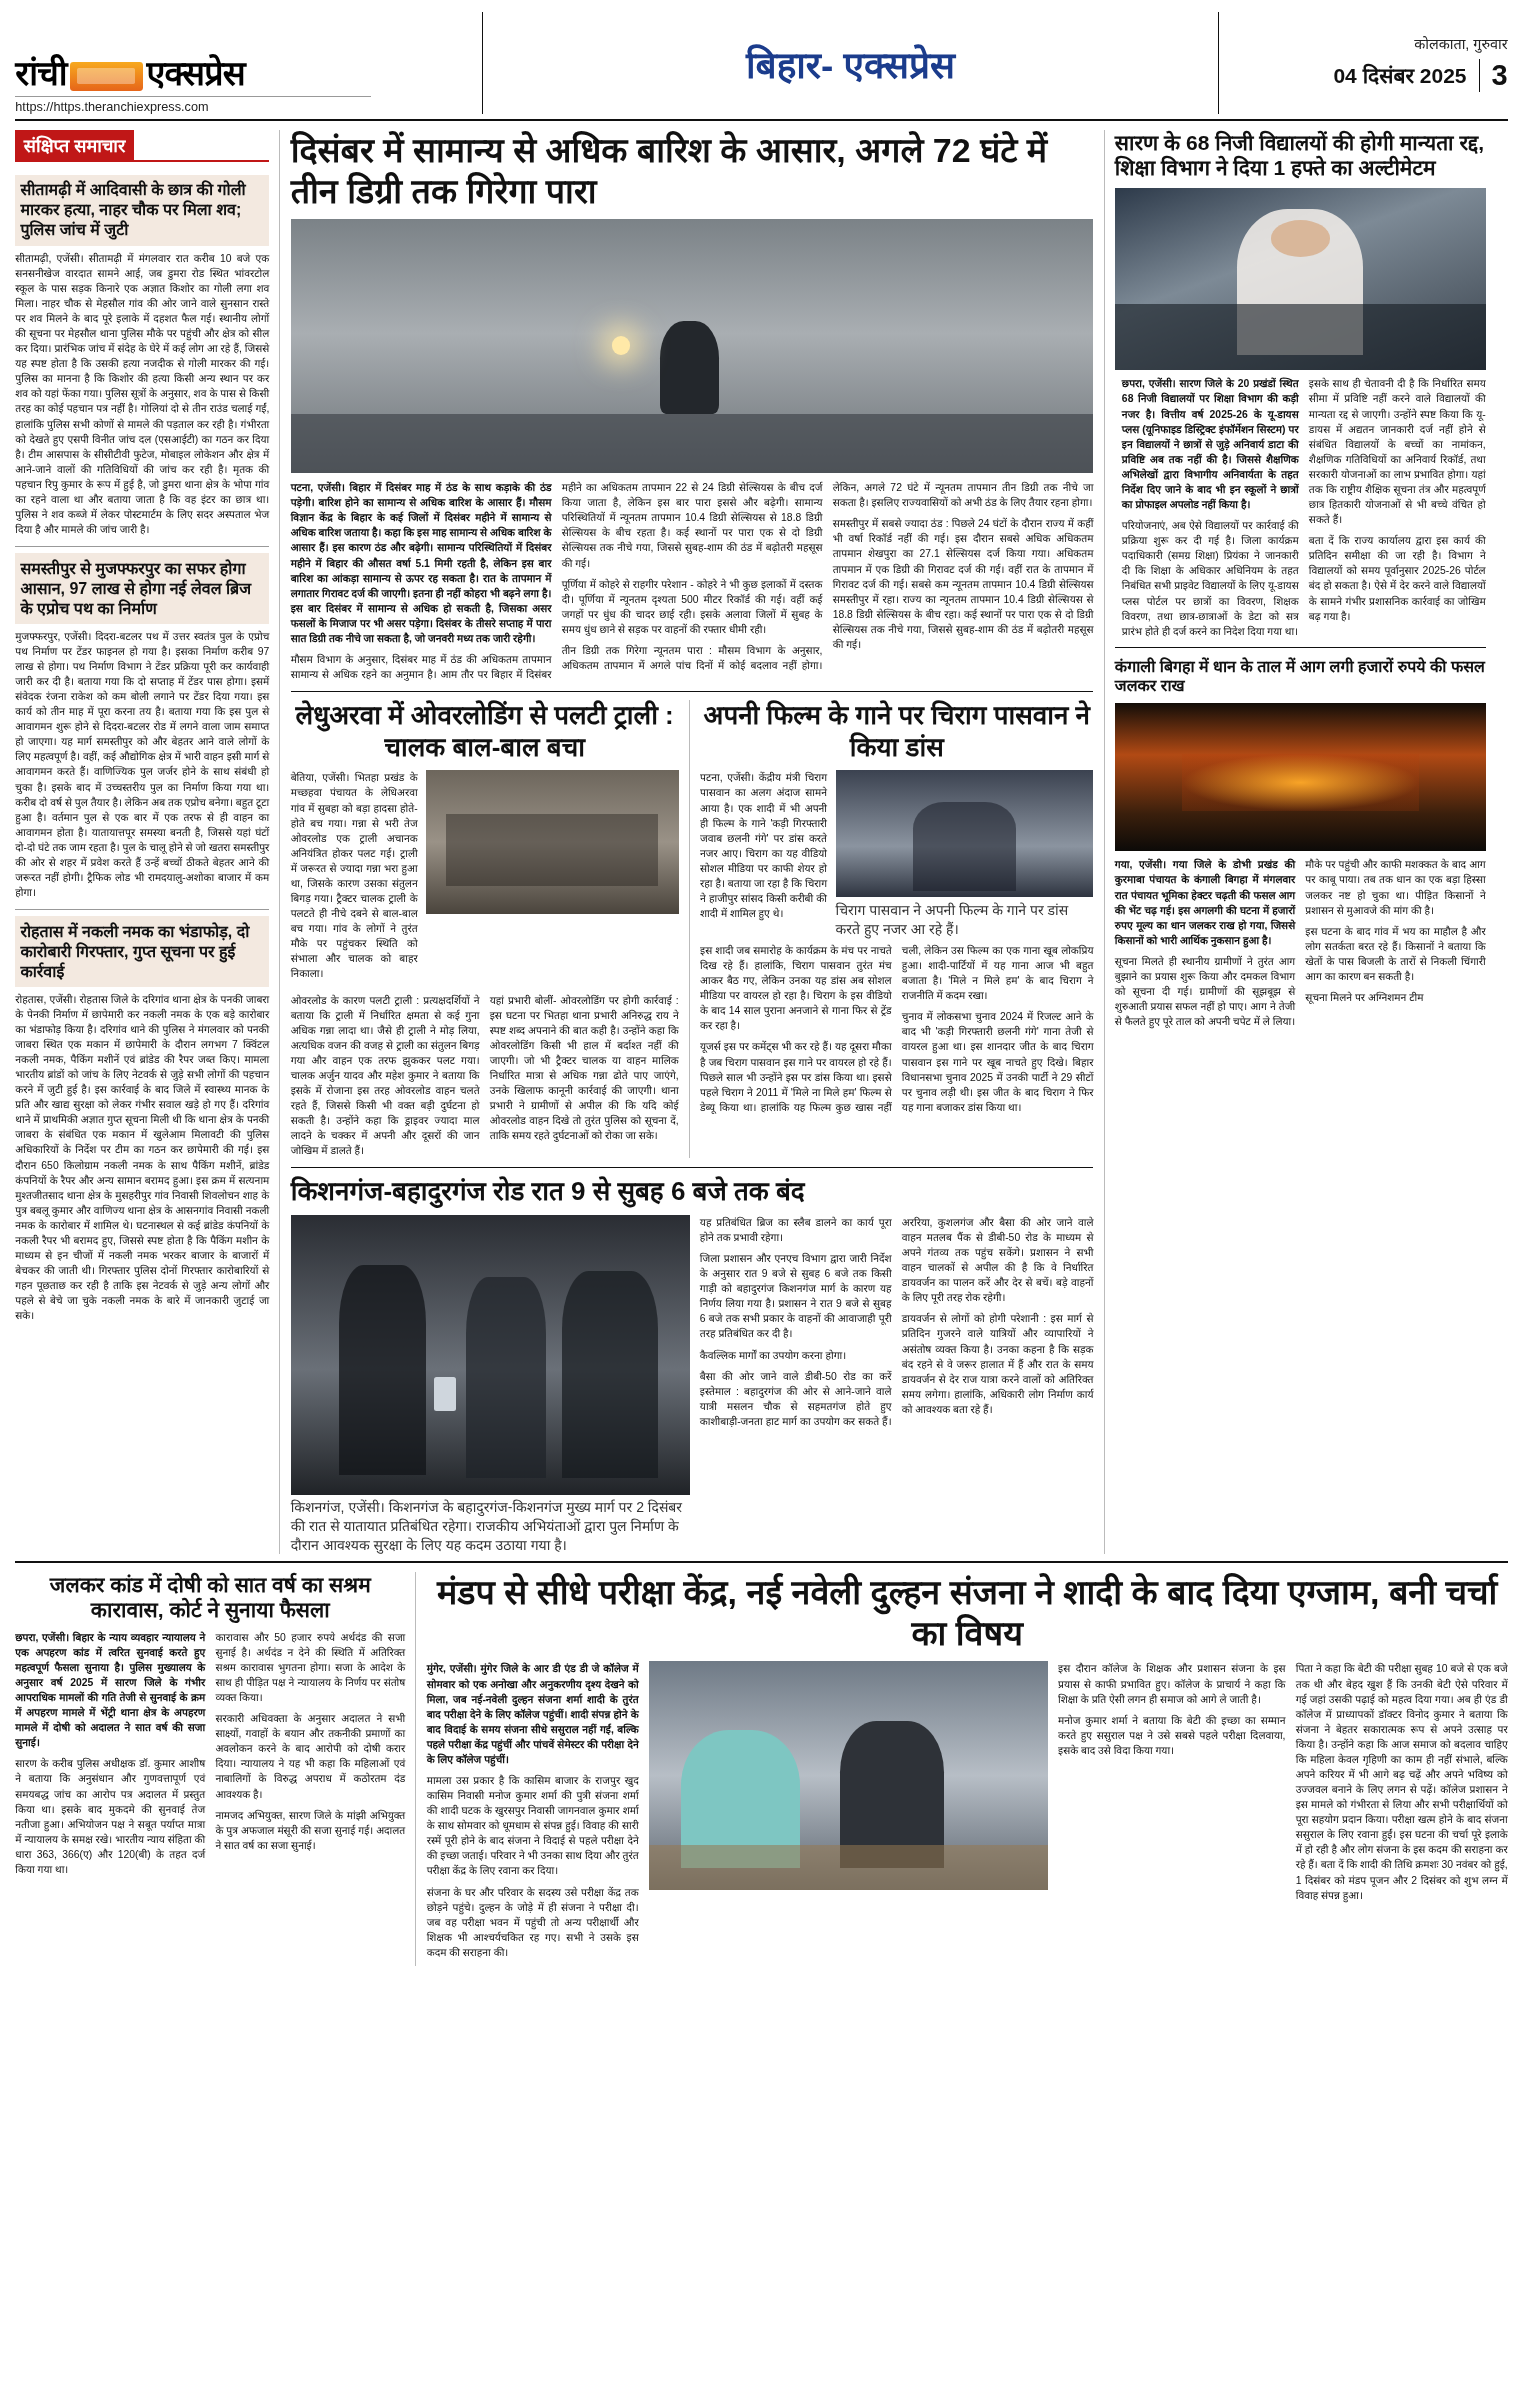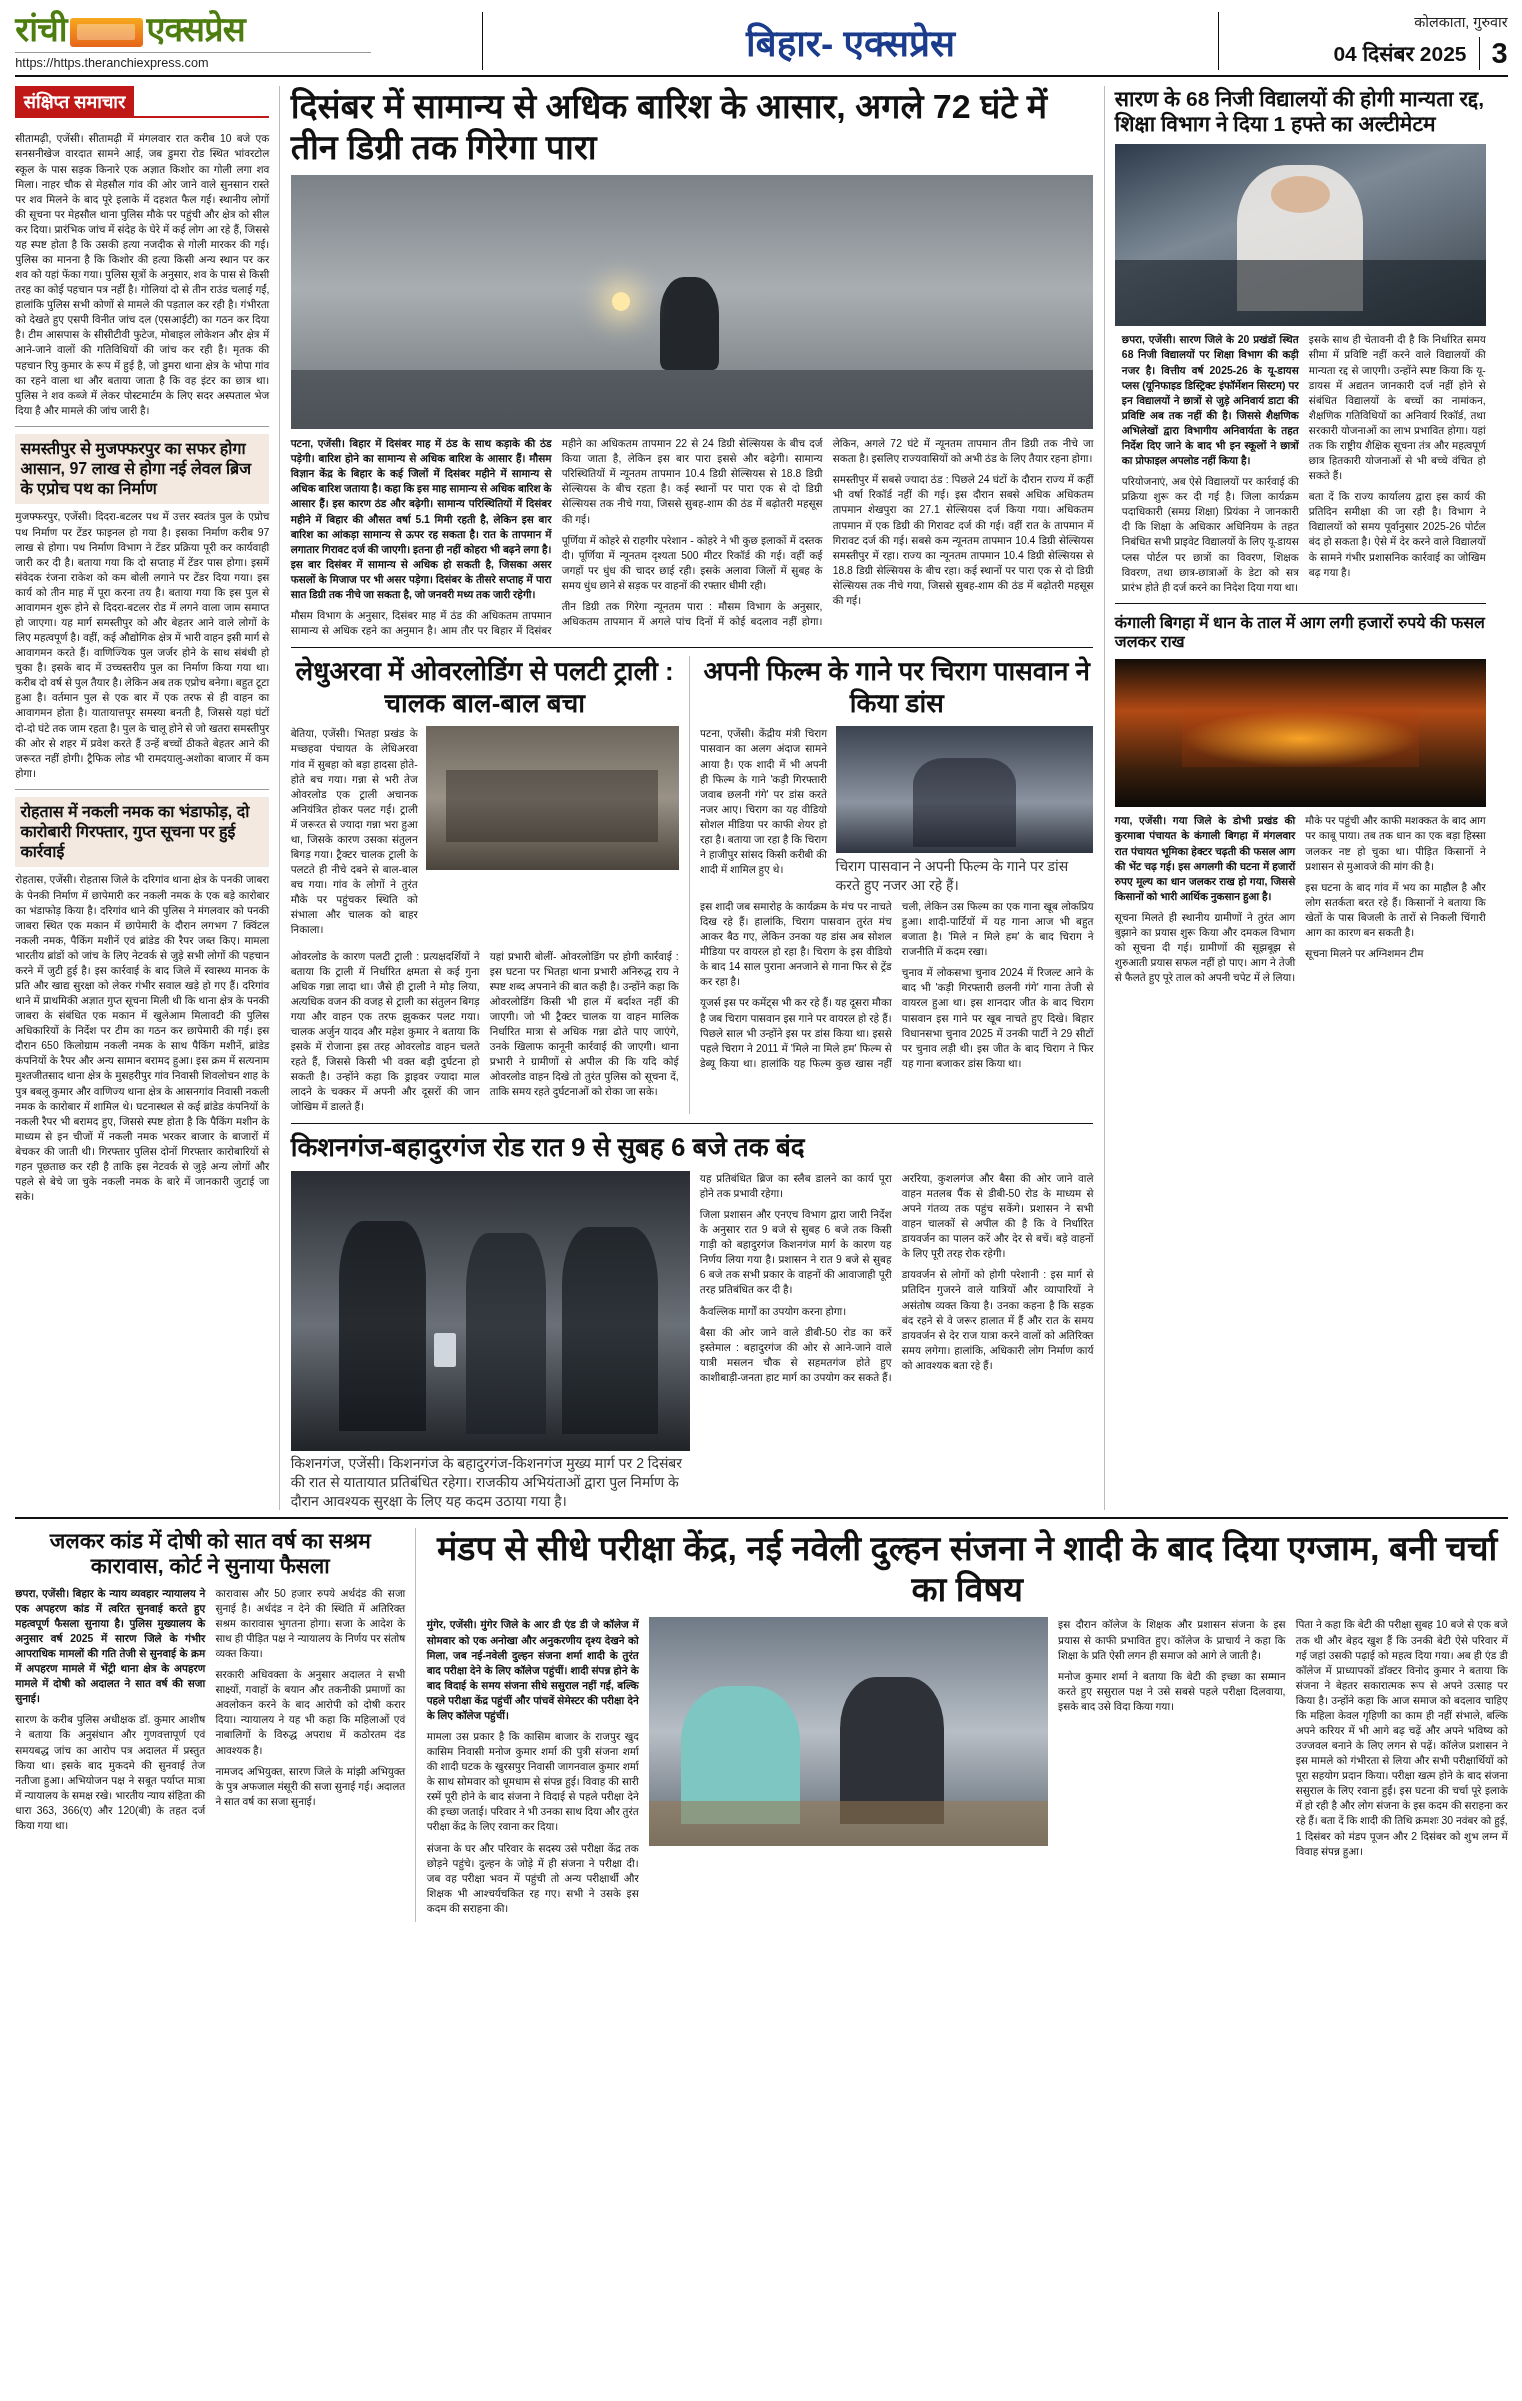--- a/index.html
+++ b/index.html
@@ -8,21 +8,21 @@
     width:1523px; height:2401px;
     background:#ffffff;
     font-family:"Liberation Sans", sans-serif;
     color:#111;
   }
   .page { width:1523px; height:2401px; padding:12px 15.3px; position:relative; }
 
   
   .masthead { display:flex; align-items:stretch; border-bottom:2.5px solid #111; padding-bottom:5.1px; }
   .mh-left { width:458px; }
-  .mh-logo { font-size:34px; font-weight:bold; color:#4d7c0f; letter-spacing:-0.8px; line-height:1; }
+  .mh-logo { font-size:34px; font-weight:bold; color:#000000; letter-spacing:-0.8px; line-height:1;margin-top:44px; }
   .mh-logo .sun { display:inline-block; width:73px; height:29px; background:linear-gradient(180deg,#f7a91e,#e6651a); border-radius:3.4px; vertical-align:middle; margin:0 3.4px; position:relative; }
   .mh-logo .sun:after{content:"";position:absolute;left:6.8px;top:6.8px;width:58px;height:15.3px;background:rgba(255,255,255,.35);border-radius:1.7px;}
   .mh-url { margin-top:5.1px; font-size:12.7px; color:#222; border-top:0.8px solid #999; padding-top:3.4px; width:356px;}
   .mh-center { flex:1; display:flex; align-items:center; justify-content:center; border-left:1.7px solid #111; border-right:1.7px solid #111; margin:0 8.5px;}
   .mh-title { font-size:37px; font-weight:bold; color:#1b3c8c; }
   .mh-right { width:280px; text-align:right; display:flex; flex-direction:column; justify-content:center; align-items:flex-end;}
   .mh-place { font-size:14.4px; color:#222; }
   .mh-date-row { display:flex; align-items:center; gap:12px; margin-top:5.1px;}
   .mh-date { font-size:21px; font-weight:bold;margin-left:38px;}
   .mh-pageno { font-size:29px; font-weight:bold; border-left:1.7px solid #111; padding-left:12px; }
@@ -95,20 +95,21 @@
   </div>
 
   <div class="body-grid">
 
     <div class="col-left">
       <div class="sb-head-wrap">
         <div class="sb-head">संक्षिप्त समाचार</div>
       </div>
 
       <div class="sb-item">
+        <div class="sb-title">सीतामढ़ी में आदिवासी के छात्र की गोली मारकर हत्या, नाहर चौक पर मिला शव; पुलिस जांच में जुटी</div>
         <p class="txt">सीतामढ़ी, एजेंसी। सीतामढ़ी में मंगलवार रात करीब 10 बजे एक सनसनीखेज वारदात सामने आई, जब डुमरा रोड स्थित भांवरटोल स्कूल के पास सड़क किनारे एक अज्ञात किशोर का गोली लगा शव मिला। नाहर चौक से मेहसौल गांव की ओर जाने वाले सुनसान रास्ते पर शव मिलने के बाद पूरे इलाके में दहशत फैल गई। स्थानीय लोगों की सूचना पर मेहसौल थाना पुलिस मौके पर पहुंची और क्षेत्र को सील कर दिया। प्रारंभिक जांच में संदेह के घेरे में कई लोग आ रहे हैं, जिससे यह स्पष्ट होता है कि उसकी हत्या नजदीक से गोली मारकर की गई। पुलिस का मानना है कि किशोर की हत्या किसी अन्य स्थान पर कर शव को यहां फेंका गया। पुलिस सूत्रों के अनुसार, शव के पास से किसी तरह का कोई पहचान पत्र नहीं है। गोलियां दो से तीन राउंड चलाई गईं, हालांकि पुलिस सभी कोणों से मामले की पड़ताल कर रही है। गंभीरता को देखते हुए एसपी विनीत जांच दल (एसआईटी) का गठन कर दिया है। टीम आसपास के सीसीटीवी फुटेज, मोबाइल लोकेशन और क्षेत्र में आने-जाने वालों की गतिविधियों की जांच कर रही है। मृतक की पहचान रिपु कुमार के रूप में हुई है, जो डुमरा थाना क्षेत्र के भोपा गांव का रहने वाला था और बताया जाता है कि वह इंटर का छात्र था। पुलिस ने शव कब्जे में लेकर पोस्टमार्टम के लिए सदर अस्पताल भेज दिया है और मामले की जांच जारी है।</p>
       </div>
       <div class="sep-thin"></div>
 
       <div class="sb-item">
         <div class="sb-title">समस्तीपुर से मुजफ्फरपुर का सफर होगा आसान, 97 लाख से होगा नई लेवल ब्रिज के एप्रोच पथ का निर्माण</div>
         <p class="txt">मुजफ्फरपुर, एजेंसी। दिदरा-बटलर पथ में उत्तर स्वतंत्र पुल के एप्रोच पथ निर्माण पर टेंडर फाइनल हो गया है। इसका निर्माण करीब 97 लाख से होगा। पथ निर्माण विभाग ने टेंडर प्रक्रिया पूरी कर कार्यवाही जारी कर दी है। बताया गया कि दो सप्ताह में टेंडर पास होगा। इसमें संवेदक रंजना राकेश को कम बोली लगाने पर टेंडर दिया गया। इस कार्य को तीन माह में पूरा करना तय है। बताया गया कि इस पुल से आवागमन शुरू होने से दिदरा-बटलर रोड में लगने वाला जाम समाप्त हो जाएगा। यह मार्ग समस्तीपुर को और बेहतर आने वाले लोगों के लिए महत्वपूर्ण है। वहीं, कई औद्योगिक क्षेत्र में भारी वाहन इसी मार्ग से आवागमन करते हैं। वाणिज्यिक पुल जर्जर होने के साथ संबंधी हो चुका है। इसके बाद में उच्चस्तरीय पुल का निर्माण किया गया था। करीब दो वर्ष से पुल तैयार है। लेकिन अब तक एप्रोच बनेगा। बहुत टूटा हुआ है। वर्तमान पुल से एक बार में एक तरफ से ही वाहन का आवागमन होता है। यातायात्तपूर समस्या बनती है, जिससे यहां घंटों दो-दो घंटे तक जाम रहता है। पुल के चालू होने से जो खतरा समस्तीपुर की ओर से शहर में प्रवेश करते हैं उन्हें बच्चों ठीकते बेहतर आने की जरूरत नहीं होगी। ट्रैफिक लोड भी रामदयालु-अशोका बाजार में कम होगा।</p>
       </div>
       <div class="sep-thin"></div>
 

